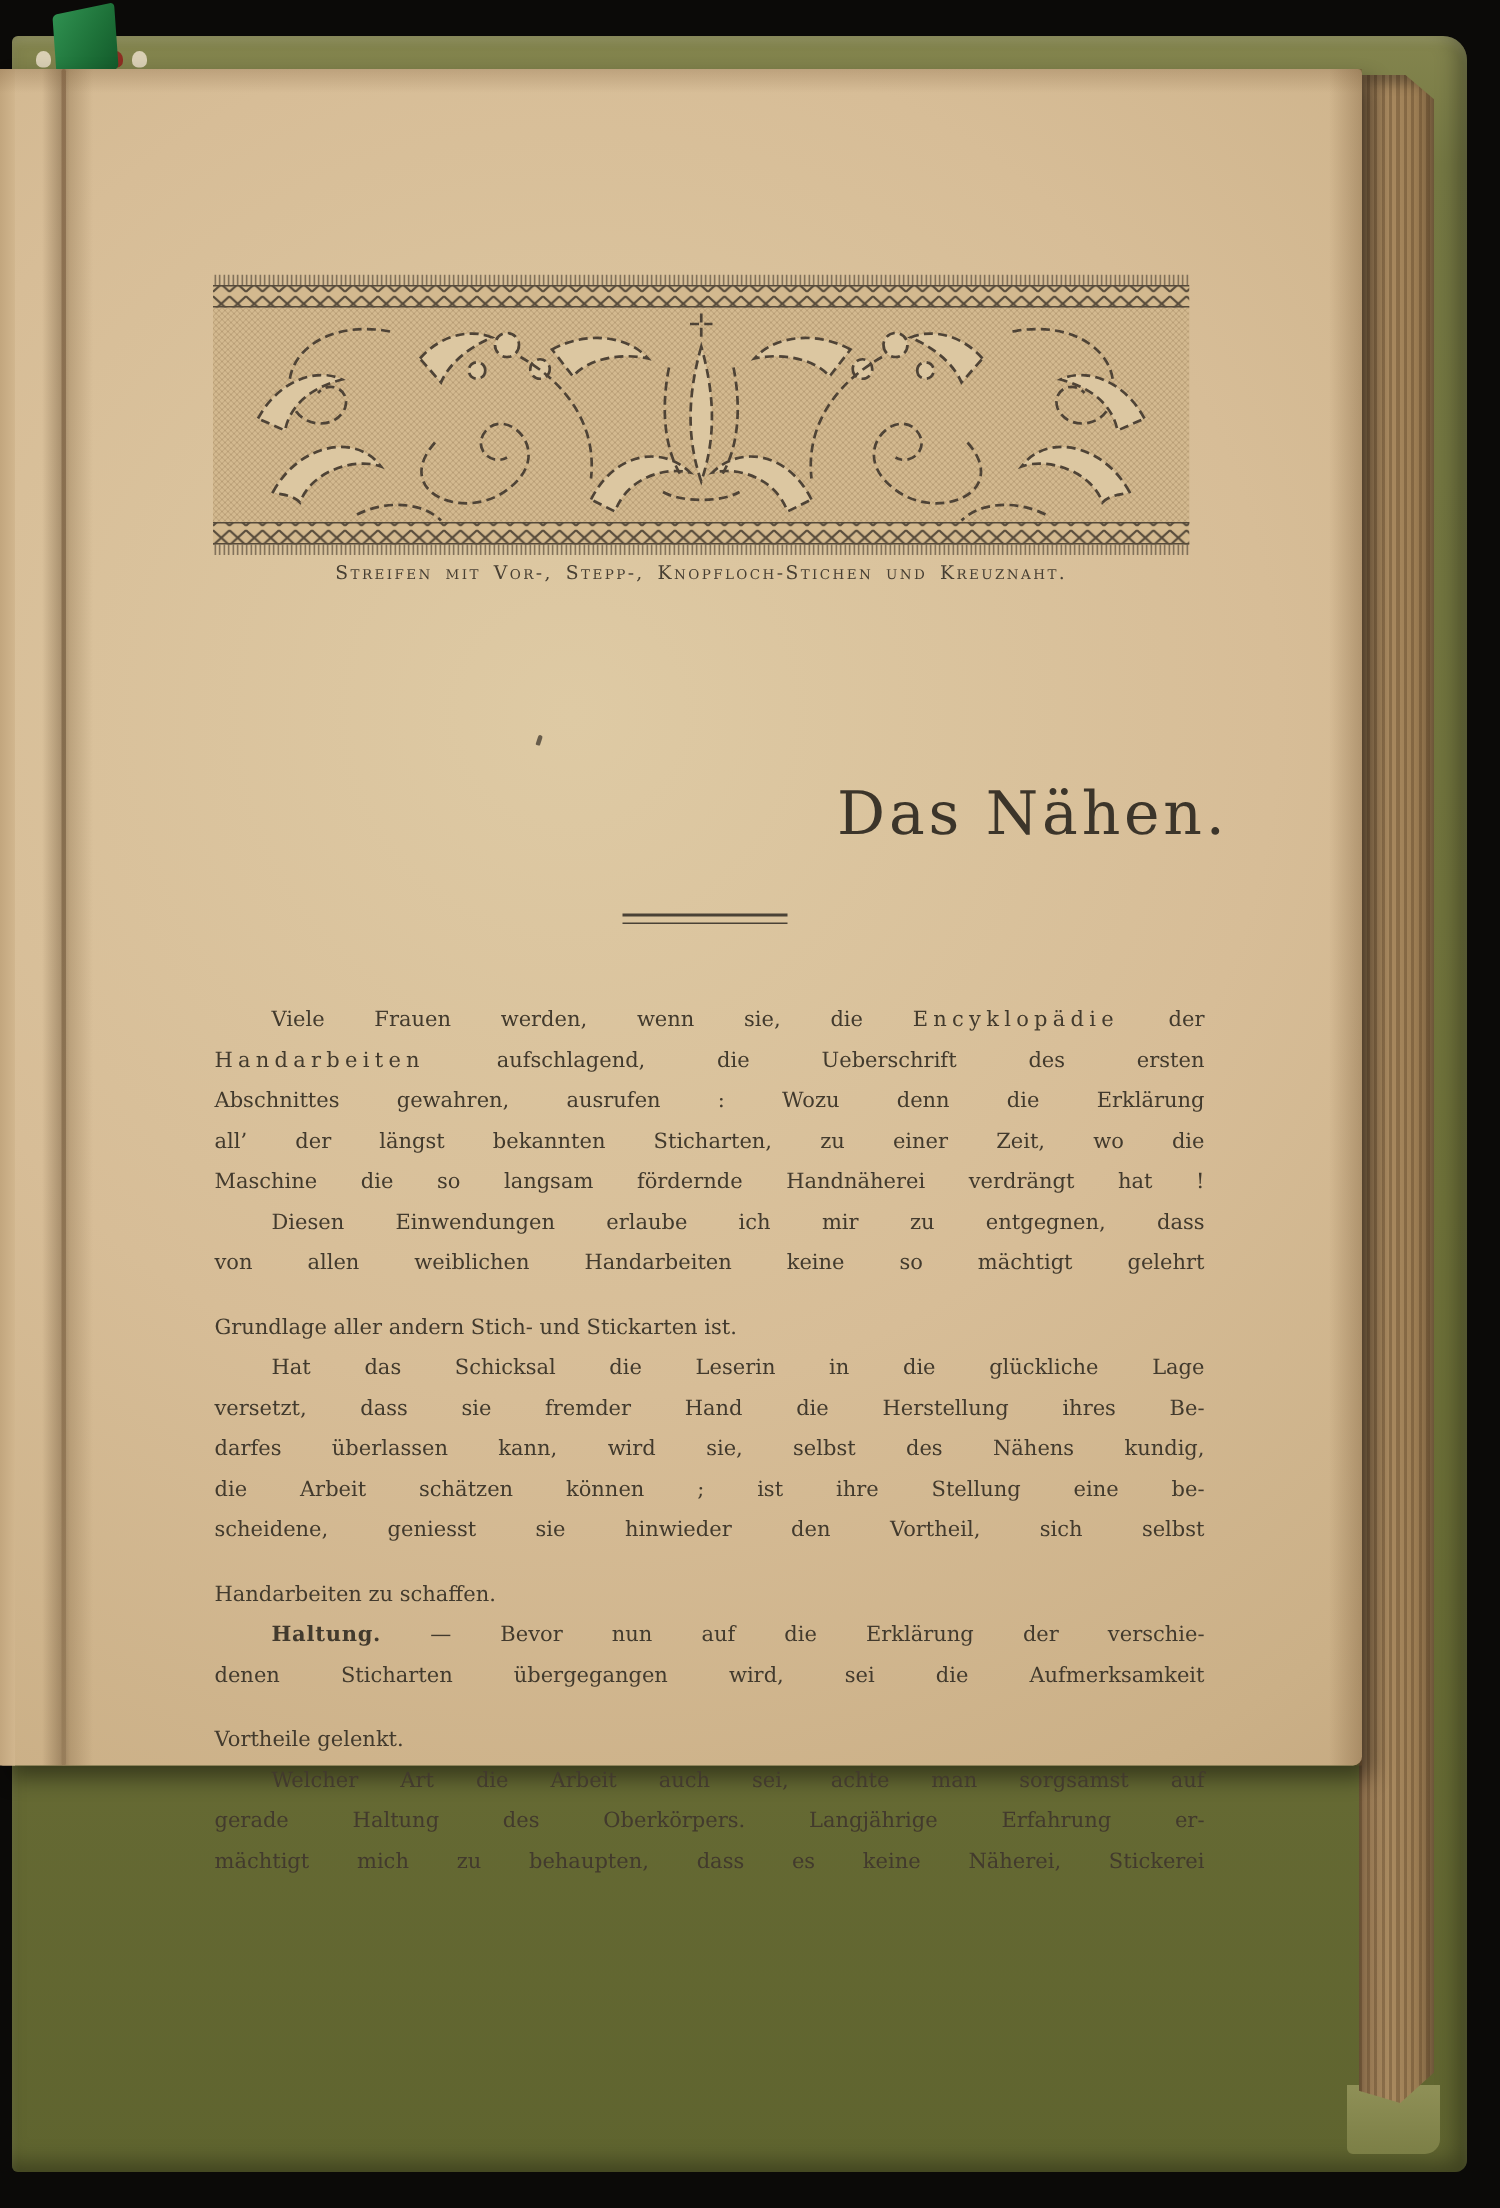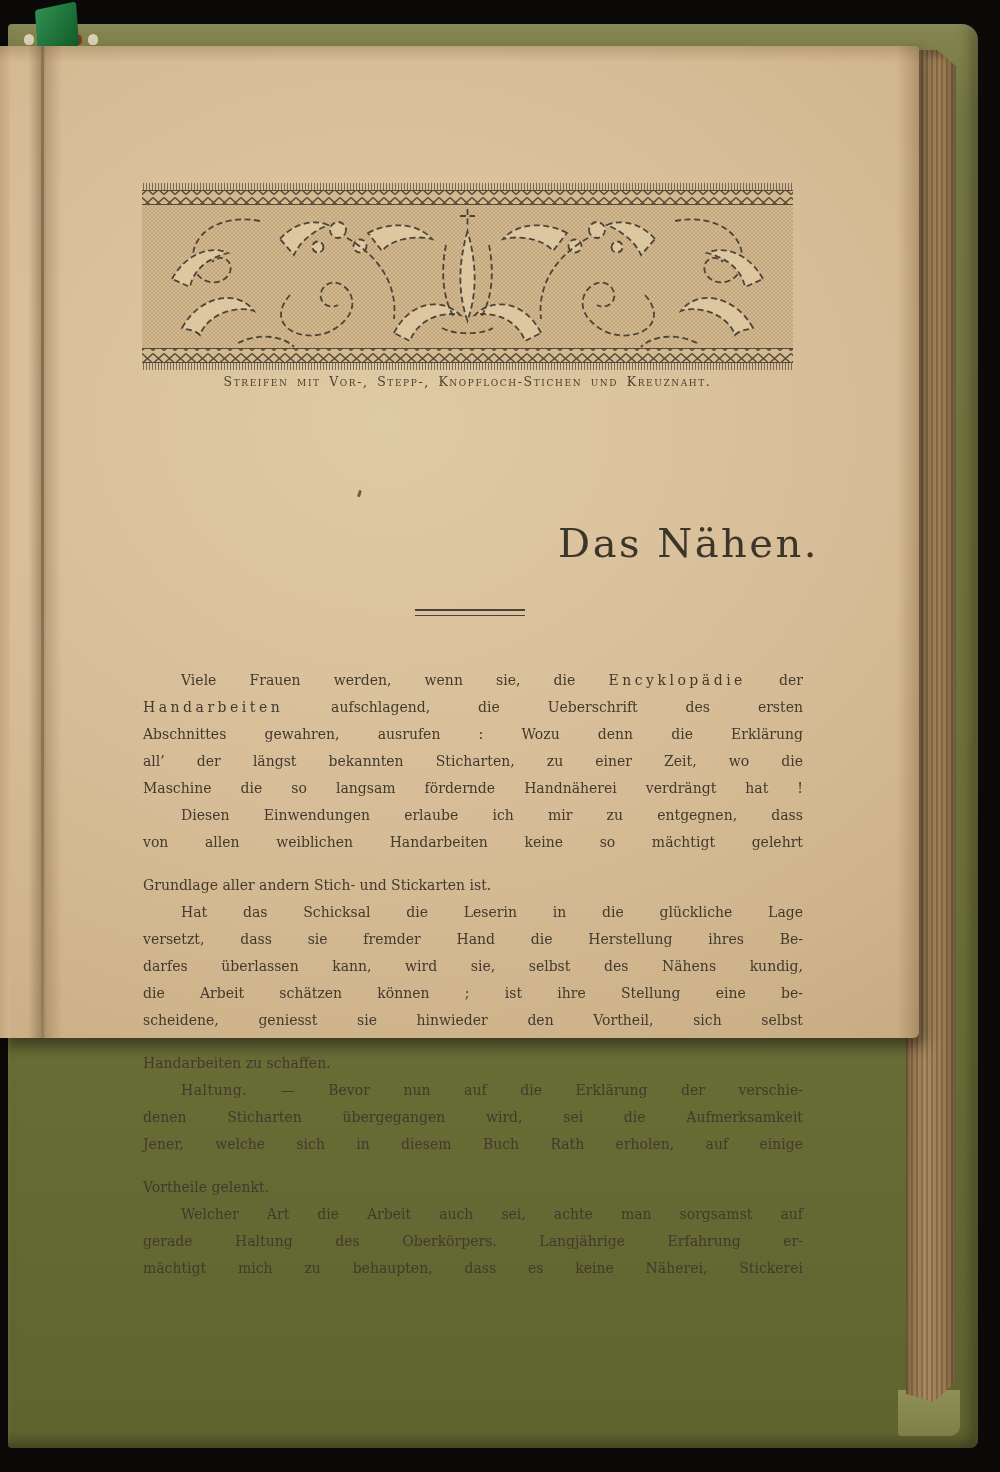--- a/index.html
+++ b/index.html
@@ -37,26 +37,25 @@
     border-radius:3px;
   }
   .headband{
     position:absolute;left:24px;top:34px;width:200px;height:14px;display:flex;gap:6px;
   }
   .headband i{display:block;width:10px;height:11px;border-radius:50% 50% 40% 40%;}
   .hb-red{background:#8c2e22;}
   .hb-cream{background:#d9cfb4;}
   
   .page{
-    position:absolute;left:0;top:46px;width:908px;height:992px;
+    position:absolute;left:0;top:46px;width:908px;height:1131px;
     background:
       radial-gradient(115% 90% at 42% 38%, #decaa4 0%, #d7bd97 45%, #cbb087 78%, #bfa27a 100%);
     border-radius:0 3px 6px 2px;
     box-shadow:6px 8px 14px rgba(0,0,0,.45);
-    padding-left:11px;
   }
   .gutter{
     position:absolute;left:28px;top:0;width:34px;height:100%;
     background:linear-gradient(90deg,rgba(0,0,0,0) 0%,rgba(94,70,42,.42) 42%,rgba(122,95,60,.30) 55%,rgba(0,0,0,0) 100%);
   }
   .gutter-line{
     position:absolute;left:41px;top:0;width:3px;height:100%;
     background:linear-gradient(180deg,#87694a 0%,#7a6244 40%,#8a6f4e 80%,#957b58 100%);
     opacity:.75;border-radius:2px;
   }
@@ -91,21 +90,21 @@
     position:absolute;left:415px;top:563px;width:110px;height:4px;
     border-top:2.5px solid #4a4236;border-bottom:1.5px solid #4a4236;
   }
   .body-text{
     position:absolute;left:143px;top:621px;width:660px;
     font-size:14px;line-height:27px;color:#423a2d;
   }
   .tline{text-align:justify;text-align-last:justify;white-space:normal;}
   .tline.first{text-indent:38px;}
   .tline.lastline{text-align-last:left;margin-top:16px;}
-  .tline .bold{font-weight:normal;letter-spacing:.5px;}
+  .tline .bold{font-weight:bold;letter-spacing:.5px;}
   .tline .sperr{letter-spacing:3.5px;}
 </style>
 </head>
 <body>
 
 <div class="cover"></div>
 <div class="cover-inner-bottom"></div>
 
 <div class="headband">
   <i class="hb-cream"></i>
@@ -198,20 +197,19 @@
       <div class="tline"><span>von allen weiblichen Handarbeiten keine so mächtigt gelehrt</span></div>
       <div class="tline lastline"><span>Grundlage aller andern Stich- und Stickarten ist.</span></div>
       <div class="tline first"><span>Hat das Schicksal die Leserin in die glückliche Lage</span></div>
       <div class="tline"><span>versetzt, dass sie fremder Hand die Herstellung ihres Be-</span></div>
       <div class="tline"><span>darfes überlassen kann, wird sie, selbst des Nähens kundig,</span></div>
       <div class="tline"><span>die Arbeit schätzen können ; ist ihre Stellung eine be-</span></div>
       <div class="tline"><span>scheidene, geniesst sie hinwieder den Vortheil, sich selbst</span></div>
       <div class="tline lastline"><span>Handarbeiten zu schaffen.</span></div>
       <div class="tline first"><span class="bold">Haltung.</span><span> — Bevor nun auf die Erklärung der verschie-</span></div>
       <div class="tline"><span>denen Sticharten übergegangen wird, sei die Aufmerksamkeit</span></div>
-      <div class="tline"><span>Jener, welche sich in diesem Buch Rath erholen, auf einige</span></div>
       <div class="tline lastline"><span>Vortheile gelenkt.</span></div>
       <div class="tline first"><span>Welcher Art die Arbeit auch sei, achte man sorgsamst auf</span></div>
       <div class="tline"><span>gerade Haltung des Oberkörpers. Langjährige Erfahrung er-</span></div>
       <div class="tline"><span>mächtigt mich zu behaupten, dass es keine Näherei, Stickerei</span></div>
     </div>
 
 </div>
 
 </body></html>

